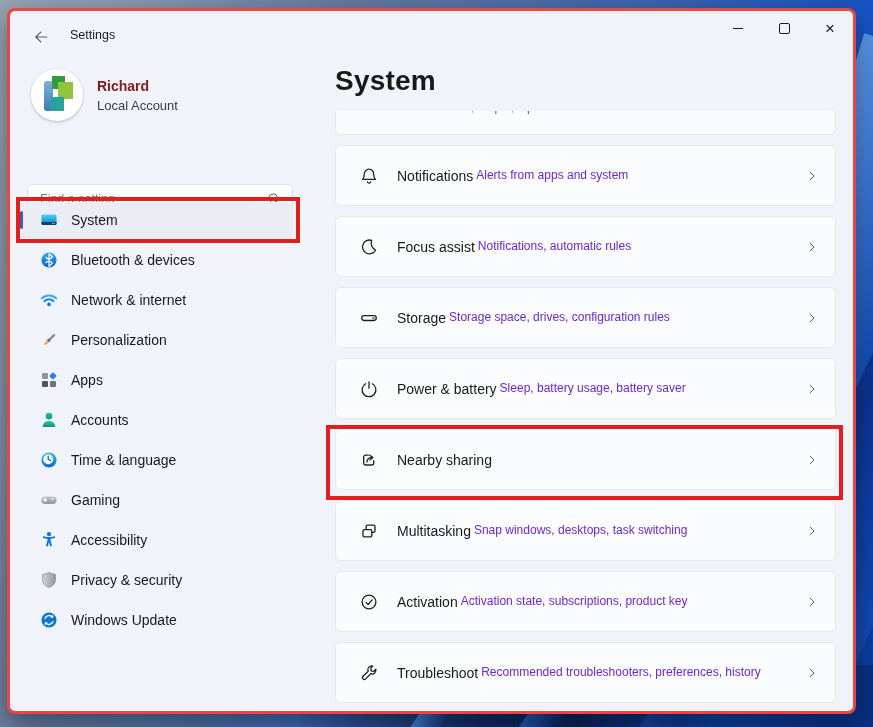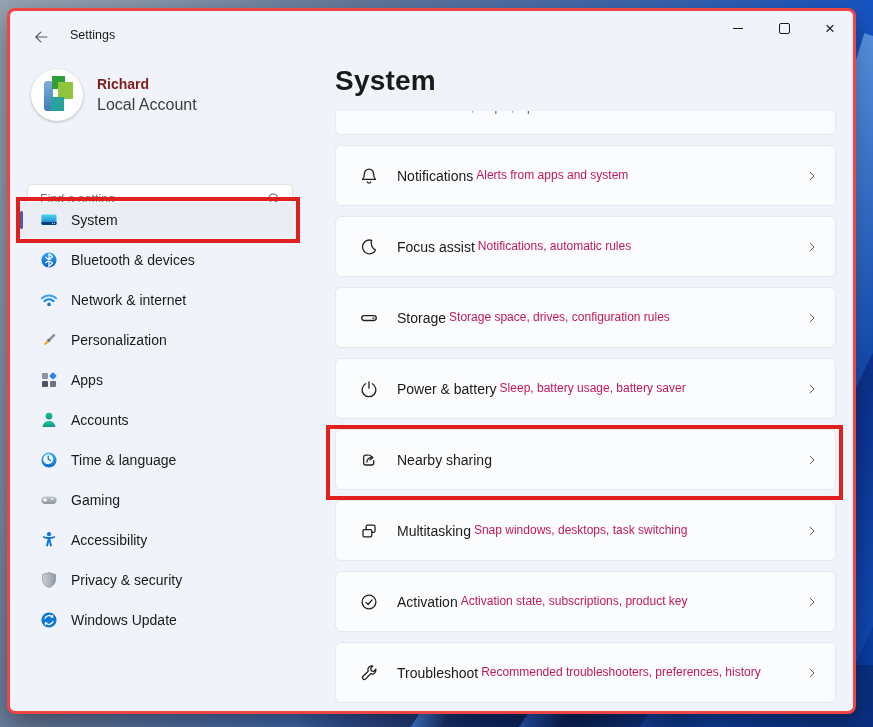--- a/index.html
+++ b/index.html
@@ -35,21 +35,21 @@
   .glyph-min{width:10px;height:1px;background:#1a1a1a;}
   .glyph-max{width:9px;height:9px;border:1px solid #1a1a1a;border-radius:2px;}
   .glyph-close{font-size:17px;font-weight:400;line-height:1;color:#1a1a1a;}
 
   
   .profile{position:absolute;left:21px;top:58px;display:flex;gap:14px;align-items:center;width:250px;}
   .avatar{width:52px;height:52px;border-radius:50%;background:#fff;position:relative;overflow:hidden;
     box-shadow:0 1px 3px rgba(0,0,0,.25);flex:0 0 auto;}
   .avatar .sh{position:absolute;}
   .user-name{font-weight:700;font-size:14px;color:#7f1d1d;}
-  .user-type{font-size:16px;color:#3c3c3c;margin-top:4px;}
+  .user-type{font-size:13px;color:#3c3c3c;margin-top:4px;}
 
   
   .search-box{position:absolute;left:17px;top:142px;width:266px;height:30px;background:#fff;
     border:1px solid #e1e1e3;border-bottom:1px solid #8f8f8f;border-radius:5px;box-sizing:border-box;margin-top:31px;}
   .search-box input{position:absolute;left:0;top:0;width:230px;height:28px;border:none;outline:none;background:transparent;
     padding:0 0 0 12px;font-size:12.5px;color:#444;font-family:"Liberation Sans",sans-serif;}
   .search-box .search-icon{position:absolute;right:9px;top:6px;width:17px;height:17px;color:#5f5f5f;}
 
   
   .nav{position:absolute;left:10px;top:191px;width:273px;display:flex;flex-direction:column;gap:4px;}
@@ -65,21 +65,21 @@
   .page-title{position:absolute;left:325px;top:54px;font-size:28px;font-weight:600;color:#1a1a1a;letter-spacing:.2px;}
   .cards{position:absolute;left:325px;top:100px;width:501px;display:flex;flex-direction:column;gap:10px;}
   .card,.peek-card-top,.peek-card-bottom{background:var(--card-bg,#fbfcfe);border:1px solid #e6e8ec;box-sizing:border-box;}
   .peek-card-top{height:24px;border-radius:0 0 6px 6px;border-top:none;position:relative;overflow:hidden;}
   .peek-card-top .frag{position:absolute;top:-11px;left:61px;font-size:12px;color:#5f5f5f;}
   .card{height:61px;border-radius:6px;display:flex;align-items:center;position:relative;}
   .card-icon{width:20px;height:20px;margin-left:23px;flex:0 0 auto;color:#1f1f1f;}
   .card-icon svg{width:20px;height:20px;}
   .card-text{margin-left:18px;display:flex;flex-direction:row;gap:3px;}
   .card-title{font-size:14px;color:#1a1a1a;}
-  .card-subtitle{font-size:12px;color:#be185d;}
+  .card-subtitle{font-size:12px;color:#6d28d9;}
   .card-chevron{position:absolute;right:16px;top:50%;transform:translateY(-50%);width:14px;height:14px;color:#555;}
   .peek-card-bottom{height:20px;border-radius:6px 6px 0 0;border-bottom:none;}
 
   
   .scrollbar-thumb{position:absolute;left:844px;top:247px;width:3px;height:243px;border-radius:2px;background:var(--scrollbar,#9a9a9a);}
 
   
   .annotation{position:absolute;border:4px solid var(--red,#e01f1f);pointer-events:none;z-index:9;box-sizing:border-box;}
   .annotation.sidebar-target{left:6px;top:186px;width:284px;height:46px;}
   .annotation.card-target{left:316px;top:414px;width:517px;height:75px;}

